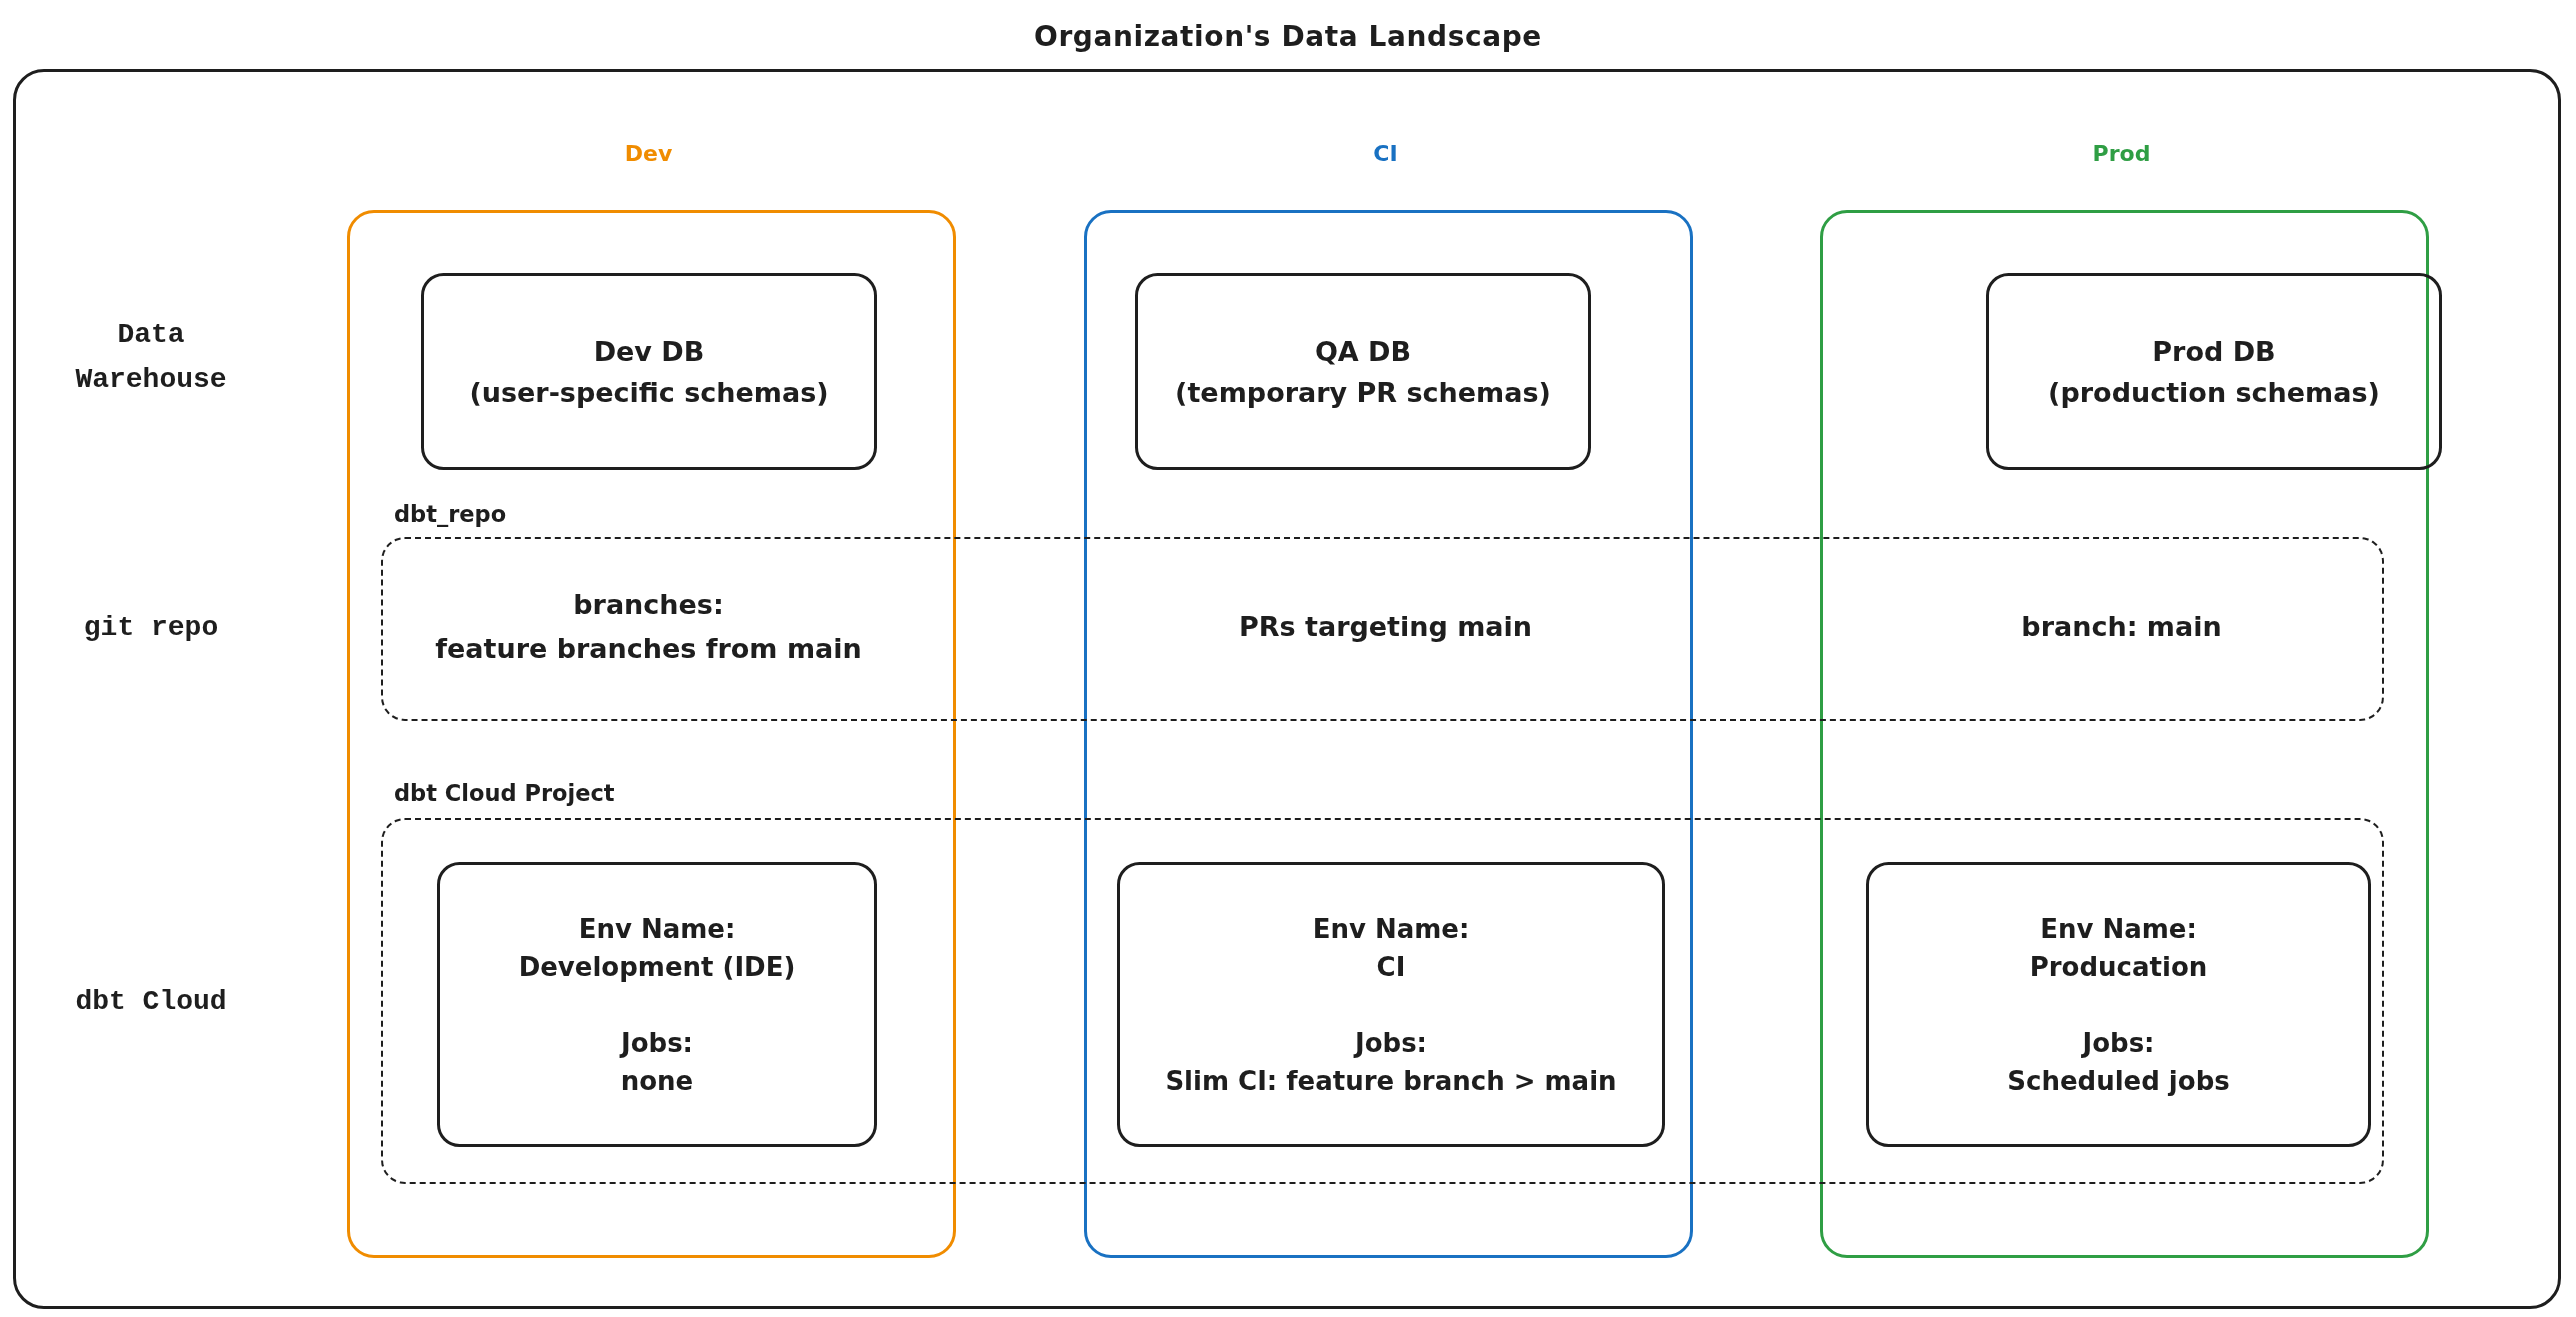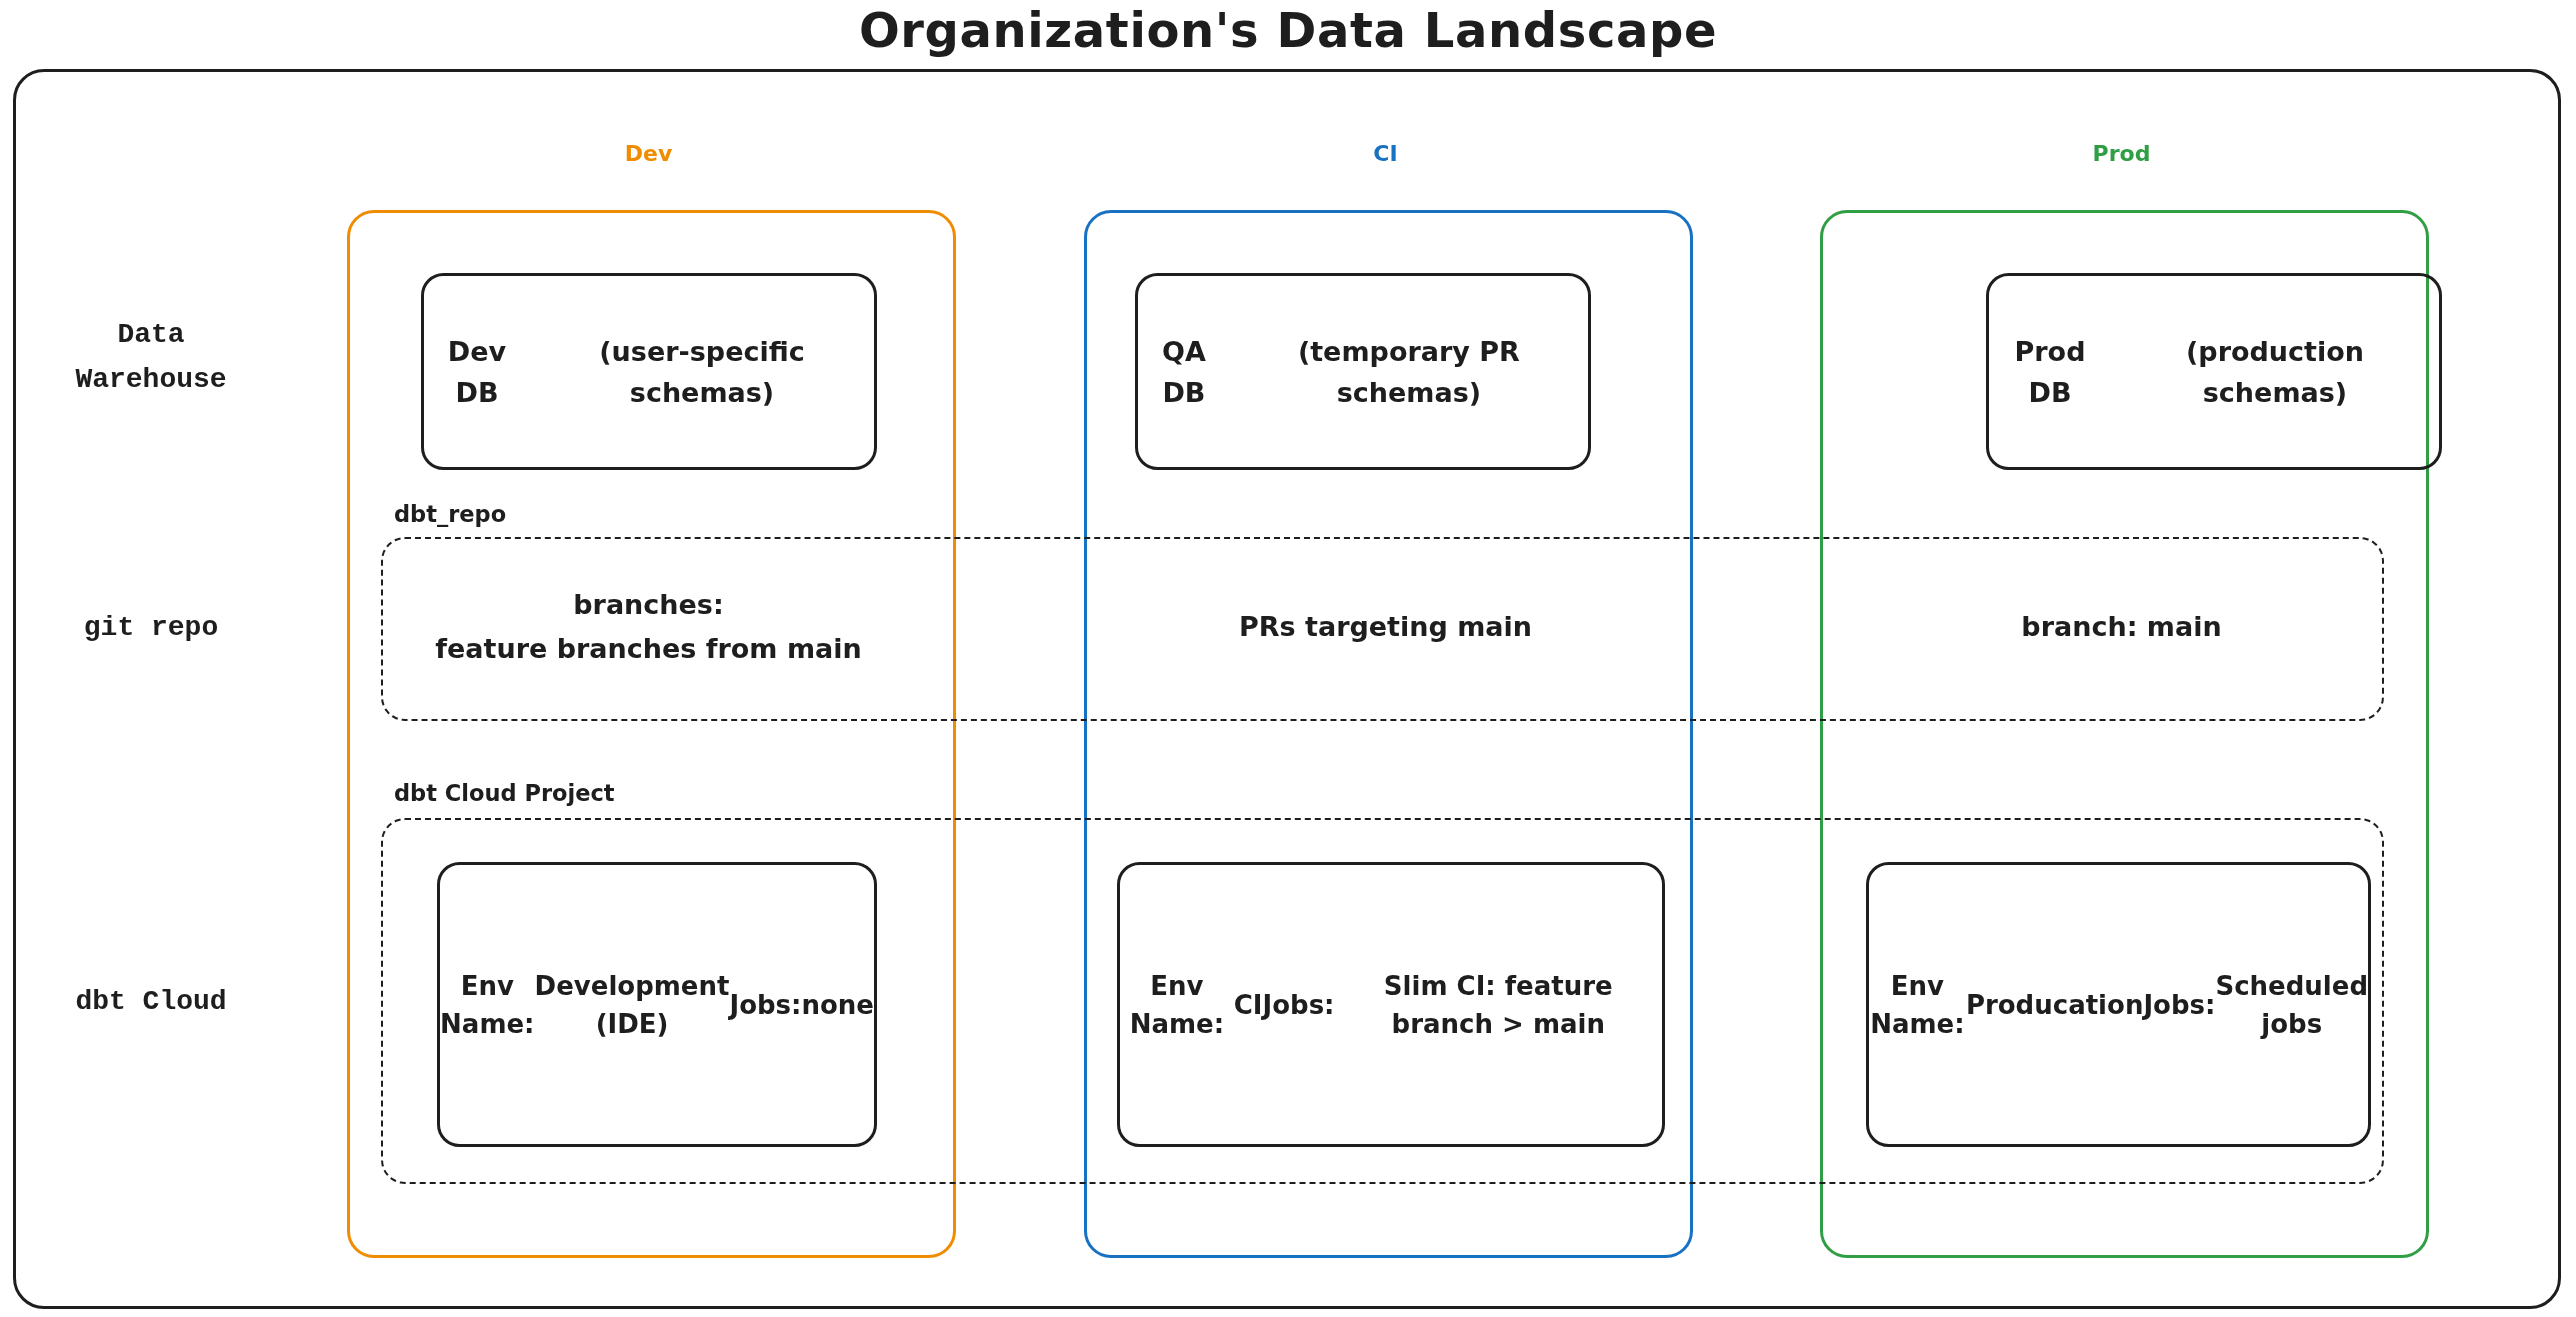--- a/index.html
+++ b/index.html
@@ -11,22 +11,22 @@
   html,body{margin:0;padding:0;background:#ffffff;}
   .canvas{
     position:relative;
     width:2576px;height:1317px;
     background:#ffffff;
     font-family:"DejaVu Sans", sans-serif;
     color:var(--ink);
     overflow:hidden;
   }
   .title{
-    position:absolute;top:2px;left:0;width:100%;
-    text-align:center;font-size:48px;font-weight:600;letter-spacing:0.6px;
+    position:absolute;top:20px;left:0;width:100%;
+    text-align:center;font-size:28px;font-weight:600;letter-spacing:0.6px;
   }
   .outer{
     position:absolute;left:13px;top:69px;width:2542px;height:1234px;
     border:3.6px solid var(--ink);border-radius:31px;
   }
   .col-header{
     position:absolute;top:141px;width:603px;
     text-align:center;font-size:22px;font-weight:600;
   }
   .col-header.dev{left:347px;color:var(--dev);}
@@ -42,21 +42,21 @@
   .row-label{
     position:absolute;left:24px;width:254px;
     text-align:center;font-size:28px;font-weight:600;line-height:45px;font-family:Liberation Mono, monospace;
   }
   .row-label.warehouse{top:312px;}
   .row-label.git{top:605px;}
   .row-label.dbt{top:979px;}
   .solid-box{
     position:absolute;
     border:3.6px solid var(--ink);border-radius:22.5px;
-    display:flex;flex-direction:row;align-items:center;justify-content:center;
+    display:flex;flex-direction:column;align-items:center;justify-content:center;
     text-align:center;font-size:27px;font-weight:600;line-height:41px;
     background:transparent;
   }
   .db-box{top:273px;width:450px;height:191px;}
   .db-box.dev{left:421px;}
   .db-box.ci{left:1135px;}
   .db-box.prod{left:1986px;}
   .dashed-rect{
     position:absolute;left:381px;width:1999px;
     border:2.4px dashed var(--ink);border-radius:24px;background:transparent;

